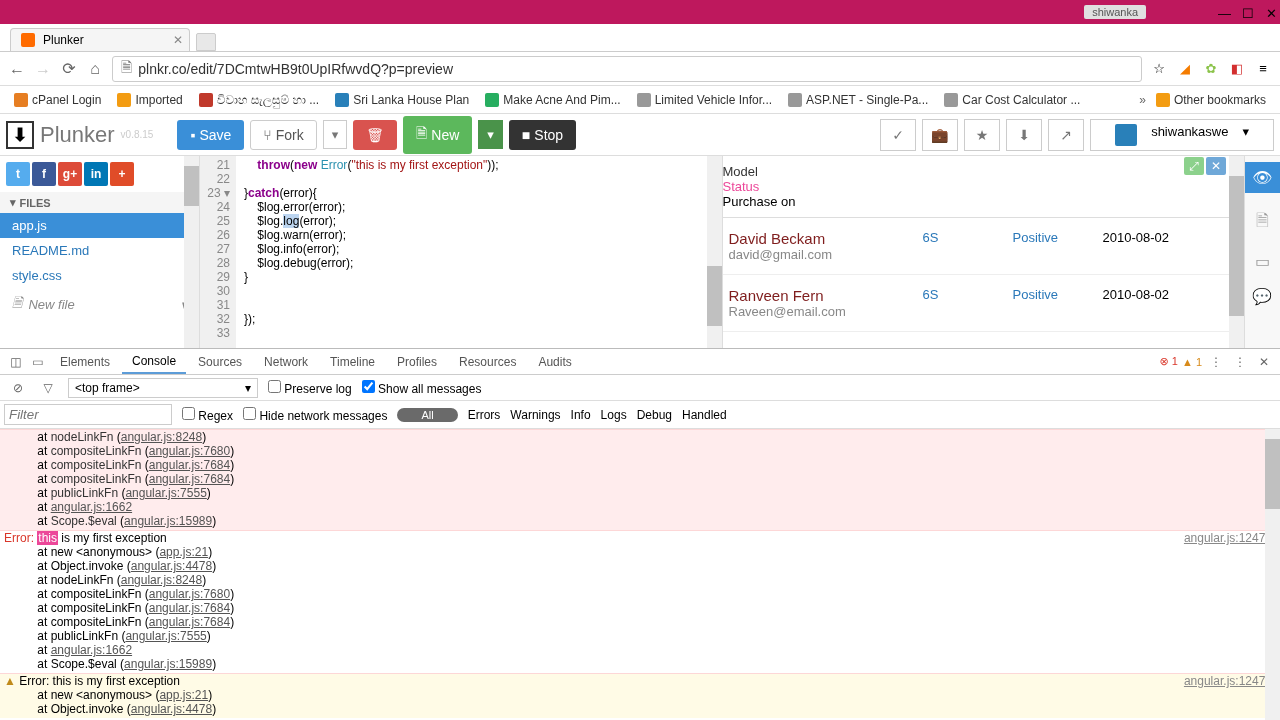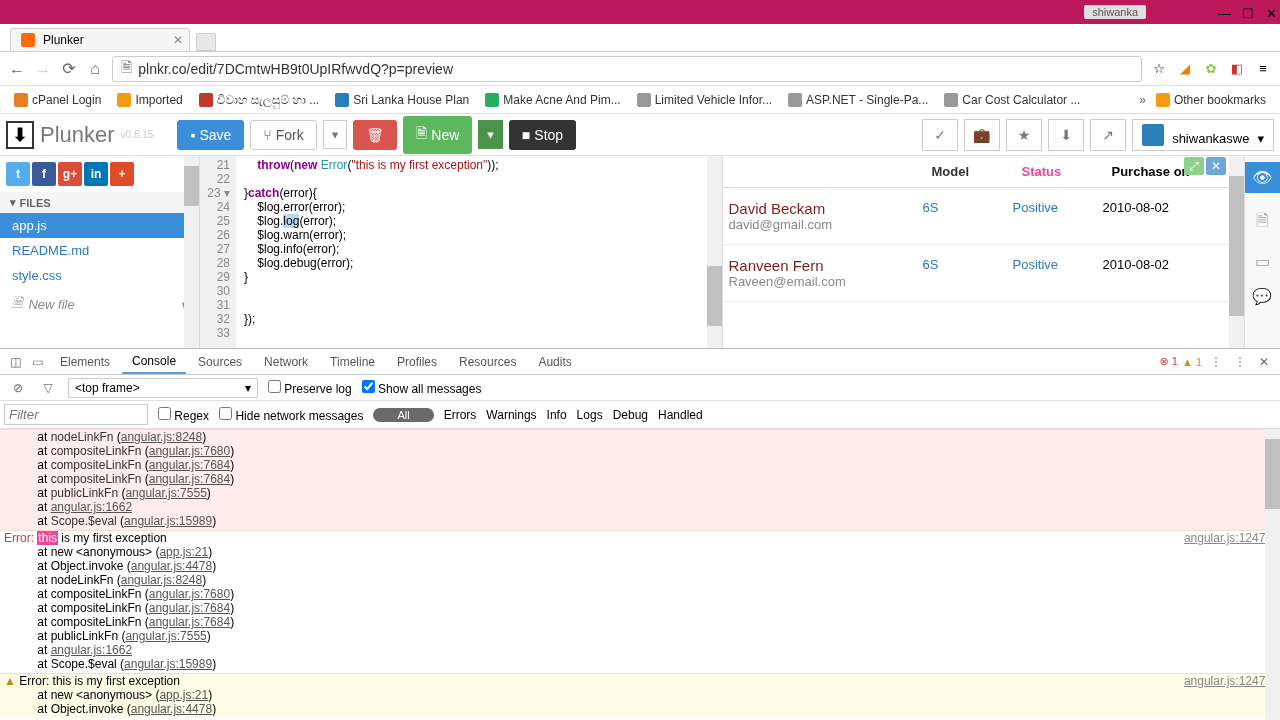--- a/index.html
+++ b/index.html
@@ -33,21 +33,21 @@
 .pl-ver { font-size:10px; color:#ccc; }
 .btn { display:inline-flex; align-items:center; gap:4px; padding:6px 12px; border-radius:3px; font-size:14px; cursor:pointer; border:1px solid transparent; }
 .btn-blue { background:#3a8fd8; color:#fff; }
 .btn-white { background:#fff; border-color:#ccc; color:#555; }
 .btn-green { background:#5cb85c; color:#fff; }
 .btn-red { background:#d9534f; color:#fff; }
 .btn-dark { background:#333; color:#fff; }
 .btn-split { background:#fff; border:1px solid #ccc; padding:6px 8px; color:#777; }
 .hdr-spacer { margin-left:auto; }
 .btn-icon { background:#fff; border:1px solid #ccc; width:36px; height:32px; display:flex; align-items:center; justify-content:center; color:#777; font-size:14px; }
-.user-btn { display:flex; align-items:flex-end; gap:8px; border:1px solid #ccc; padding:4px 9px; }
+.user-btn { display:flex; align-items:flex-start; gap:14px; border:1px solid #ccc; padding:4px 24px; }
 .user-btn .avatar { width:22px; height:22px; background:#2980b9; border-radius:2px; }
 
 
 .main { display:flex; height:192px; }
 .sidebar { width:200px; border-right:1px solid #ddd; position:relative; }
 .social { display:flex; gap:2px; padding:6px; }
 .soc { width:24px; height:24px; color:#fff; display:flex; align-items:center; justify-content:center; font-size:12px; font-weight:bold; border-radius:2px; }
 .files-hdr { background:#f5f5f5; padding:4px 10px; font-size:11px; font-weight:bold; color:#666; display:flex; align-items:center; gap:4px; }
 .file-item { padding:5px 12px; font-size:13px; color:#2a78b9; cursor:pointer; }
 .file-item.active { background:#3a8fd8; color:#fff; }
@@ -58,21 +58,21 @@
 .editor { flex:1; display:flex; font-family:Consolas,monospace; font-size:13px; position:relative; background:#fff; max-width:540px; }
 .gutter { background:#f0f0f0; color:#888; text-align:right; padding:2px 6px 2px 2px; width:36px; font-size:12px; line-height:14px; }
 .code { padding:2px 8px; line-height:14px; white-space:pre; font-size:12px; }
 .kw { color:#8b008b; font-weight:bold; }
 .str { color:#a31515; }
 .id { color:#2b91af; }
 .code .sel { background:#bcd5f0; }
 .ed-scroll { position:absolute; right:0; top:0; width:15px; height:100%; background:#f0f0f0; }
 
 .preview { flex:1; border-left:1px solid #ddd; position:relative; overflow:hidden; }
-.tbl-hdr { display:flex; font-weight:bold; padding:8px 9px; border-bottom:1px solid #ddd; }
+.tbl-hdr { display:flex; font-weight:normal; padding:8px 0; border-bottom:1px solid #ddd;flex-direction:column; }
 .tbl-row { display:flex; padding:12px 0; border-bottom:1px solid #eee; }
 .c1 { width:200px; padding-left:6px; }
 .c2,.c3 { width:90px; color:#2a78b9; }
 .c4 { width:110px; }
 .name { color:#7f1d1d; font-size:15px; }
 .email { color:#888; font-size:13px; }
 .prev-scroll { position:absolute; right:0; top:0; width:15px; height:100%; background:#f0f0f0; }
 .prev-tr { position:absolute; right:18px; top:1px; display:flex; gap:2px; }
 .prev-tr span { width:20px; height:18px; display:flex; align-items:center; justify-content:center; font-size:12px; border-radius:2px; }
 
@@ -86,21 +86,21 @@
 .dt-tab.active { border-bottom:2px solid #5c9cd8; color:#000; }
 .dt-ico { width:20px; text-align:center; color:#666; }
 .dt-right { margin-left:auto; display:flex; align-items:center; gap:4px; }
 .dt-err { color:#d9362a; font-size:11px; }
 .dt-warn { color:#d88a1a; font-size:11px; }
 
 .dt-bar2 { height:26px; display:flex; align-items:center; gap:10px; padding:0 8px; border-bottom:1px solid #ddd; font-size:12px; }
 .dt-select { border:1px solid #ccc; padding:2px 6px; width:190px; background:#fff; display:flex; align-items:center; justify-content:space-between; }
 
 .dt-bar3 { height:28px; display:flex; align-items:center; gap:10px; padding:0 4px; border-bottom:1px solid #ddd; font-size:12px; }
-.dt-filter { border:1px solid #ccc; padding:2px 4px; width:144px; font-style:italic; color:#999; background:#fff; }
+.dt-filter { border:1px solid #ccc; padding:2px 4px; width:168px; font-style:italic; color:#999; background:#fff; }
 .pill { background:#6a6a6a; color:#fff; border-radius:8px; padding:1px 24px; font-size:11px; }
 
 .console { flex:1; overflow:hidden; font-family:Consolas,monospace; font-size:12px; line-height:14px; position:relative; }
 .cgroup { background:#ffeced; border-top:1px solid #fdd7d7; padding:0 8px 2px 24px; }
 .cgroup.warn { background:#fffbe6; }
 .cgroup.plain { background:#fff; }
 .cline { white-space:pre; }
 .fn { color:#333; }
 .link { color:#545454; text-decoration:underline; }
 .errlbl { color:#d9362a; }

